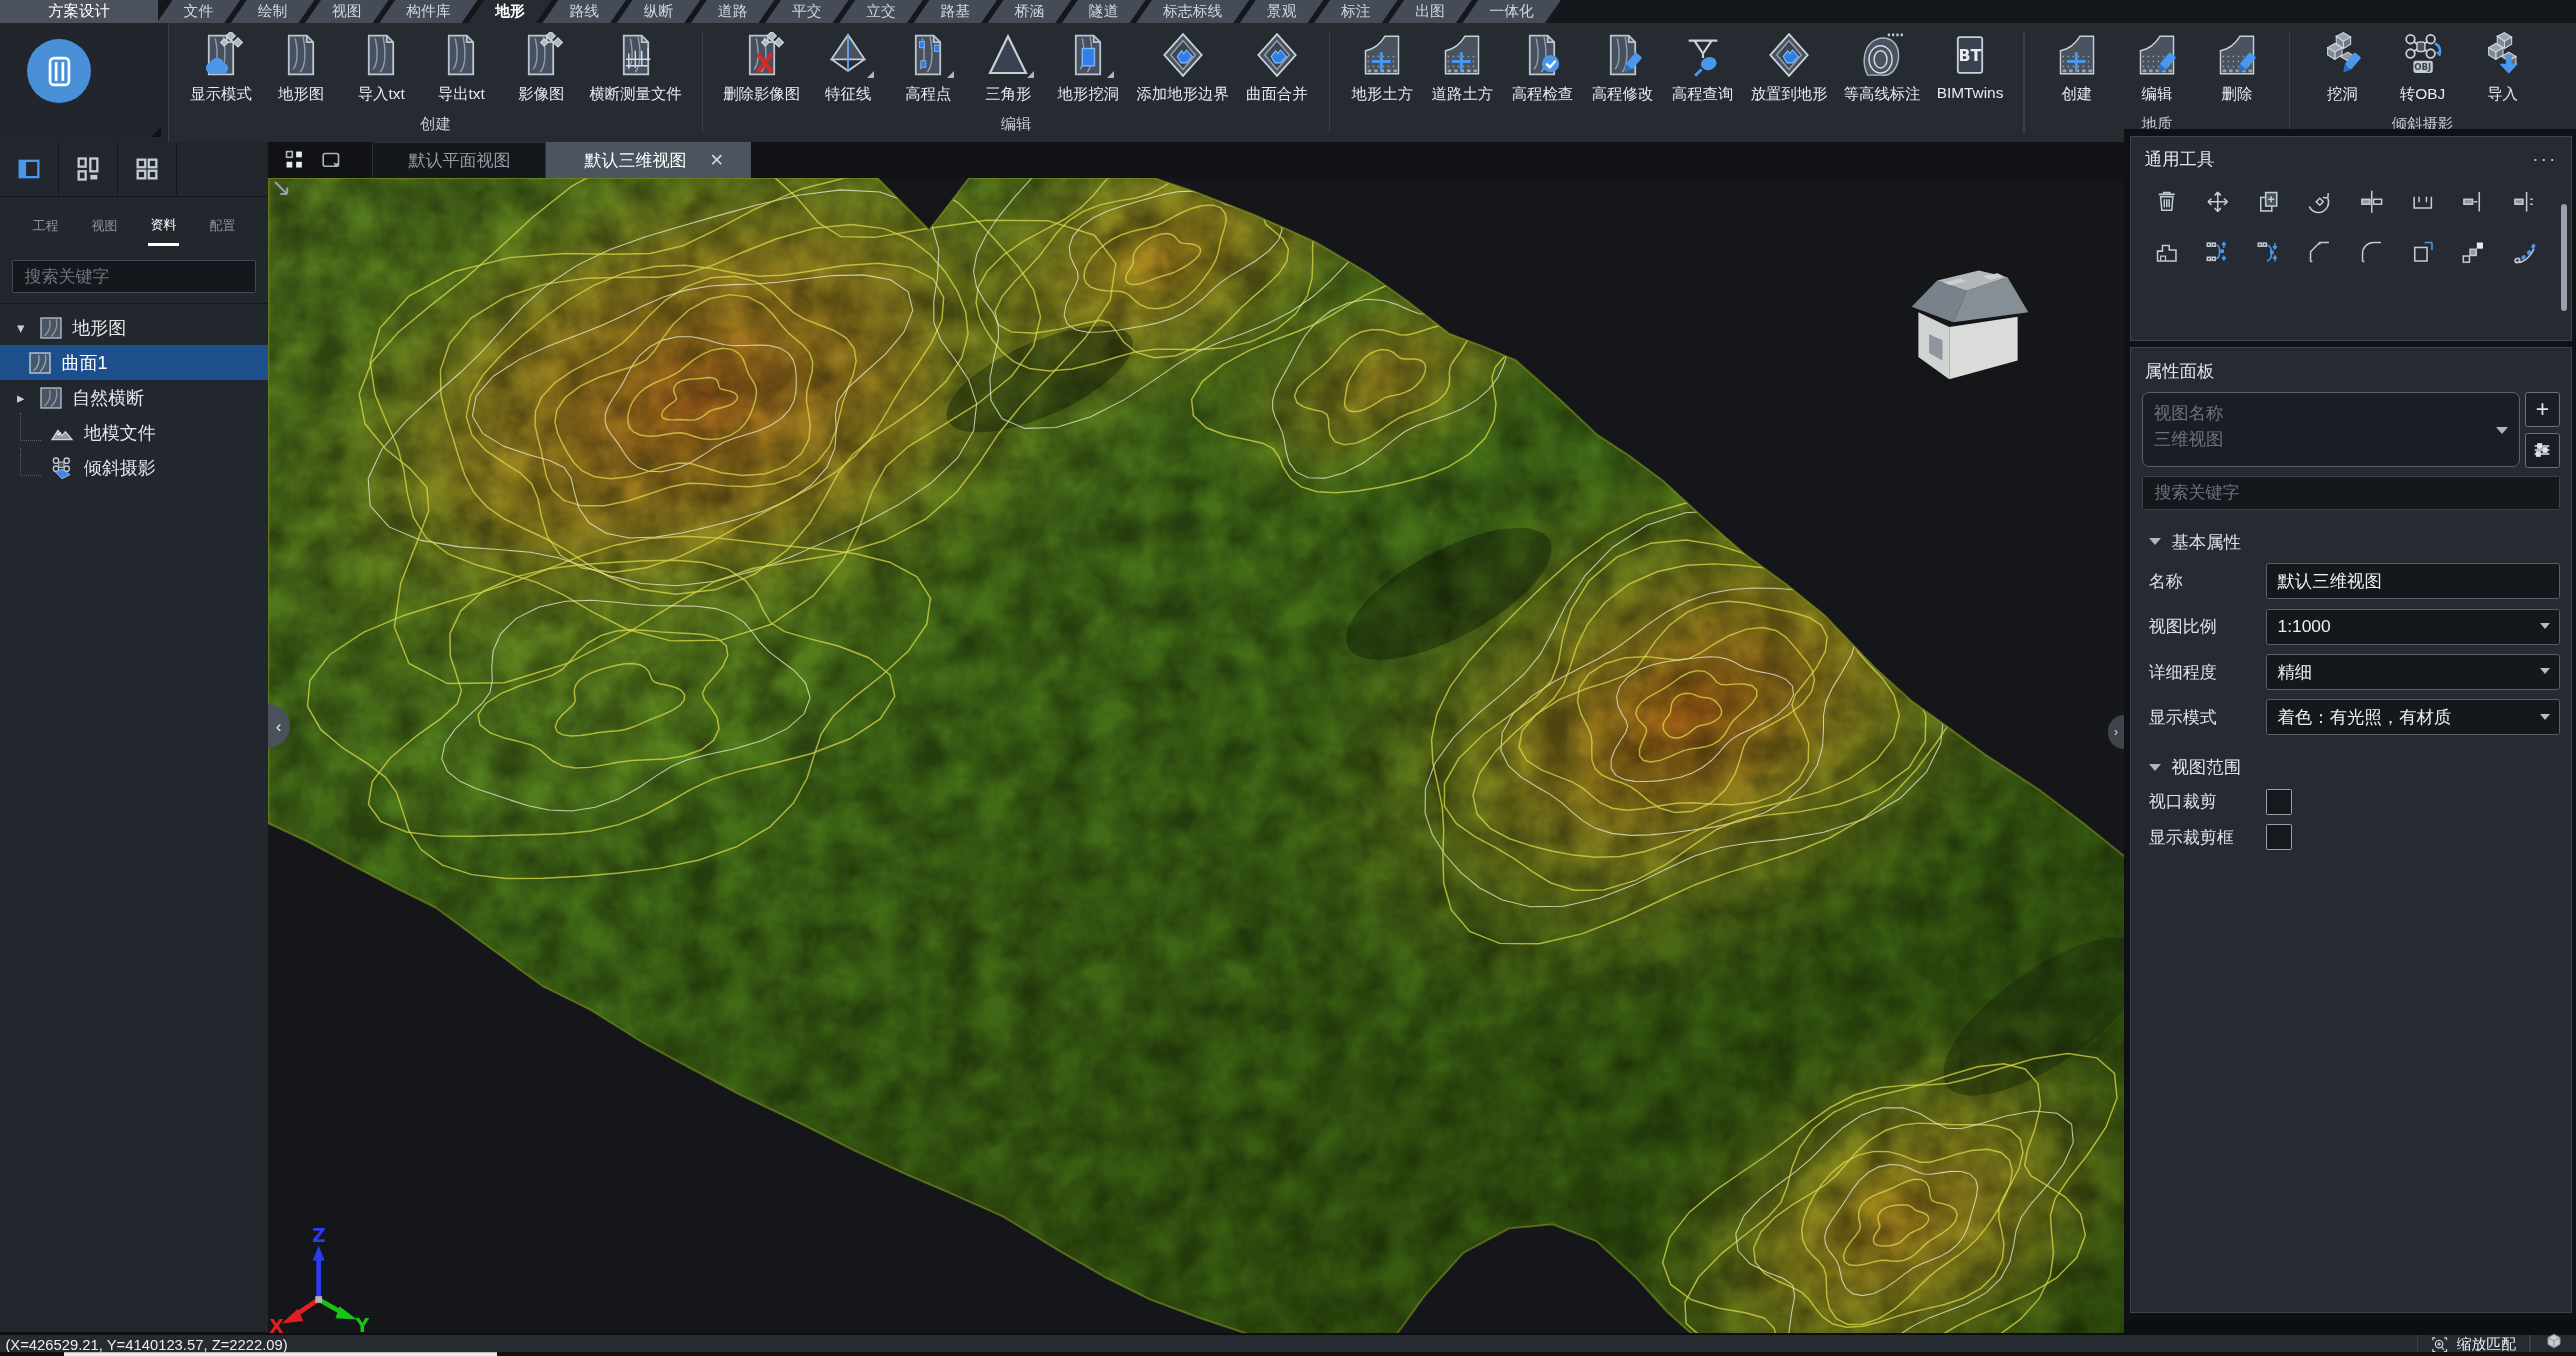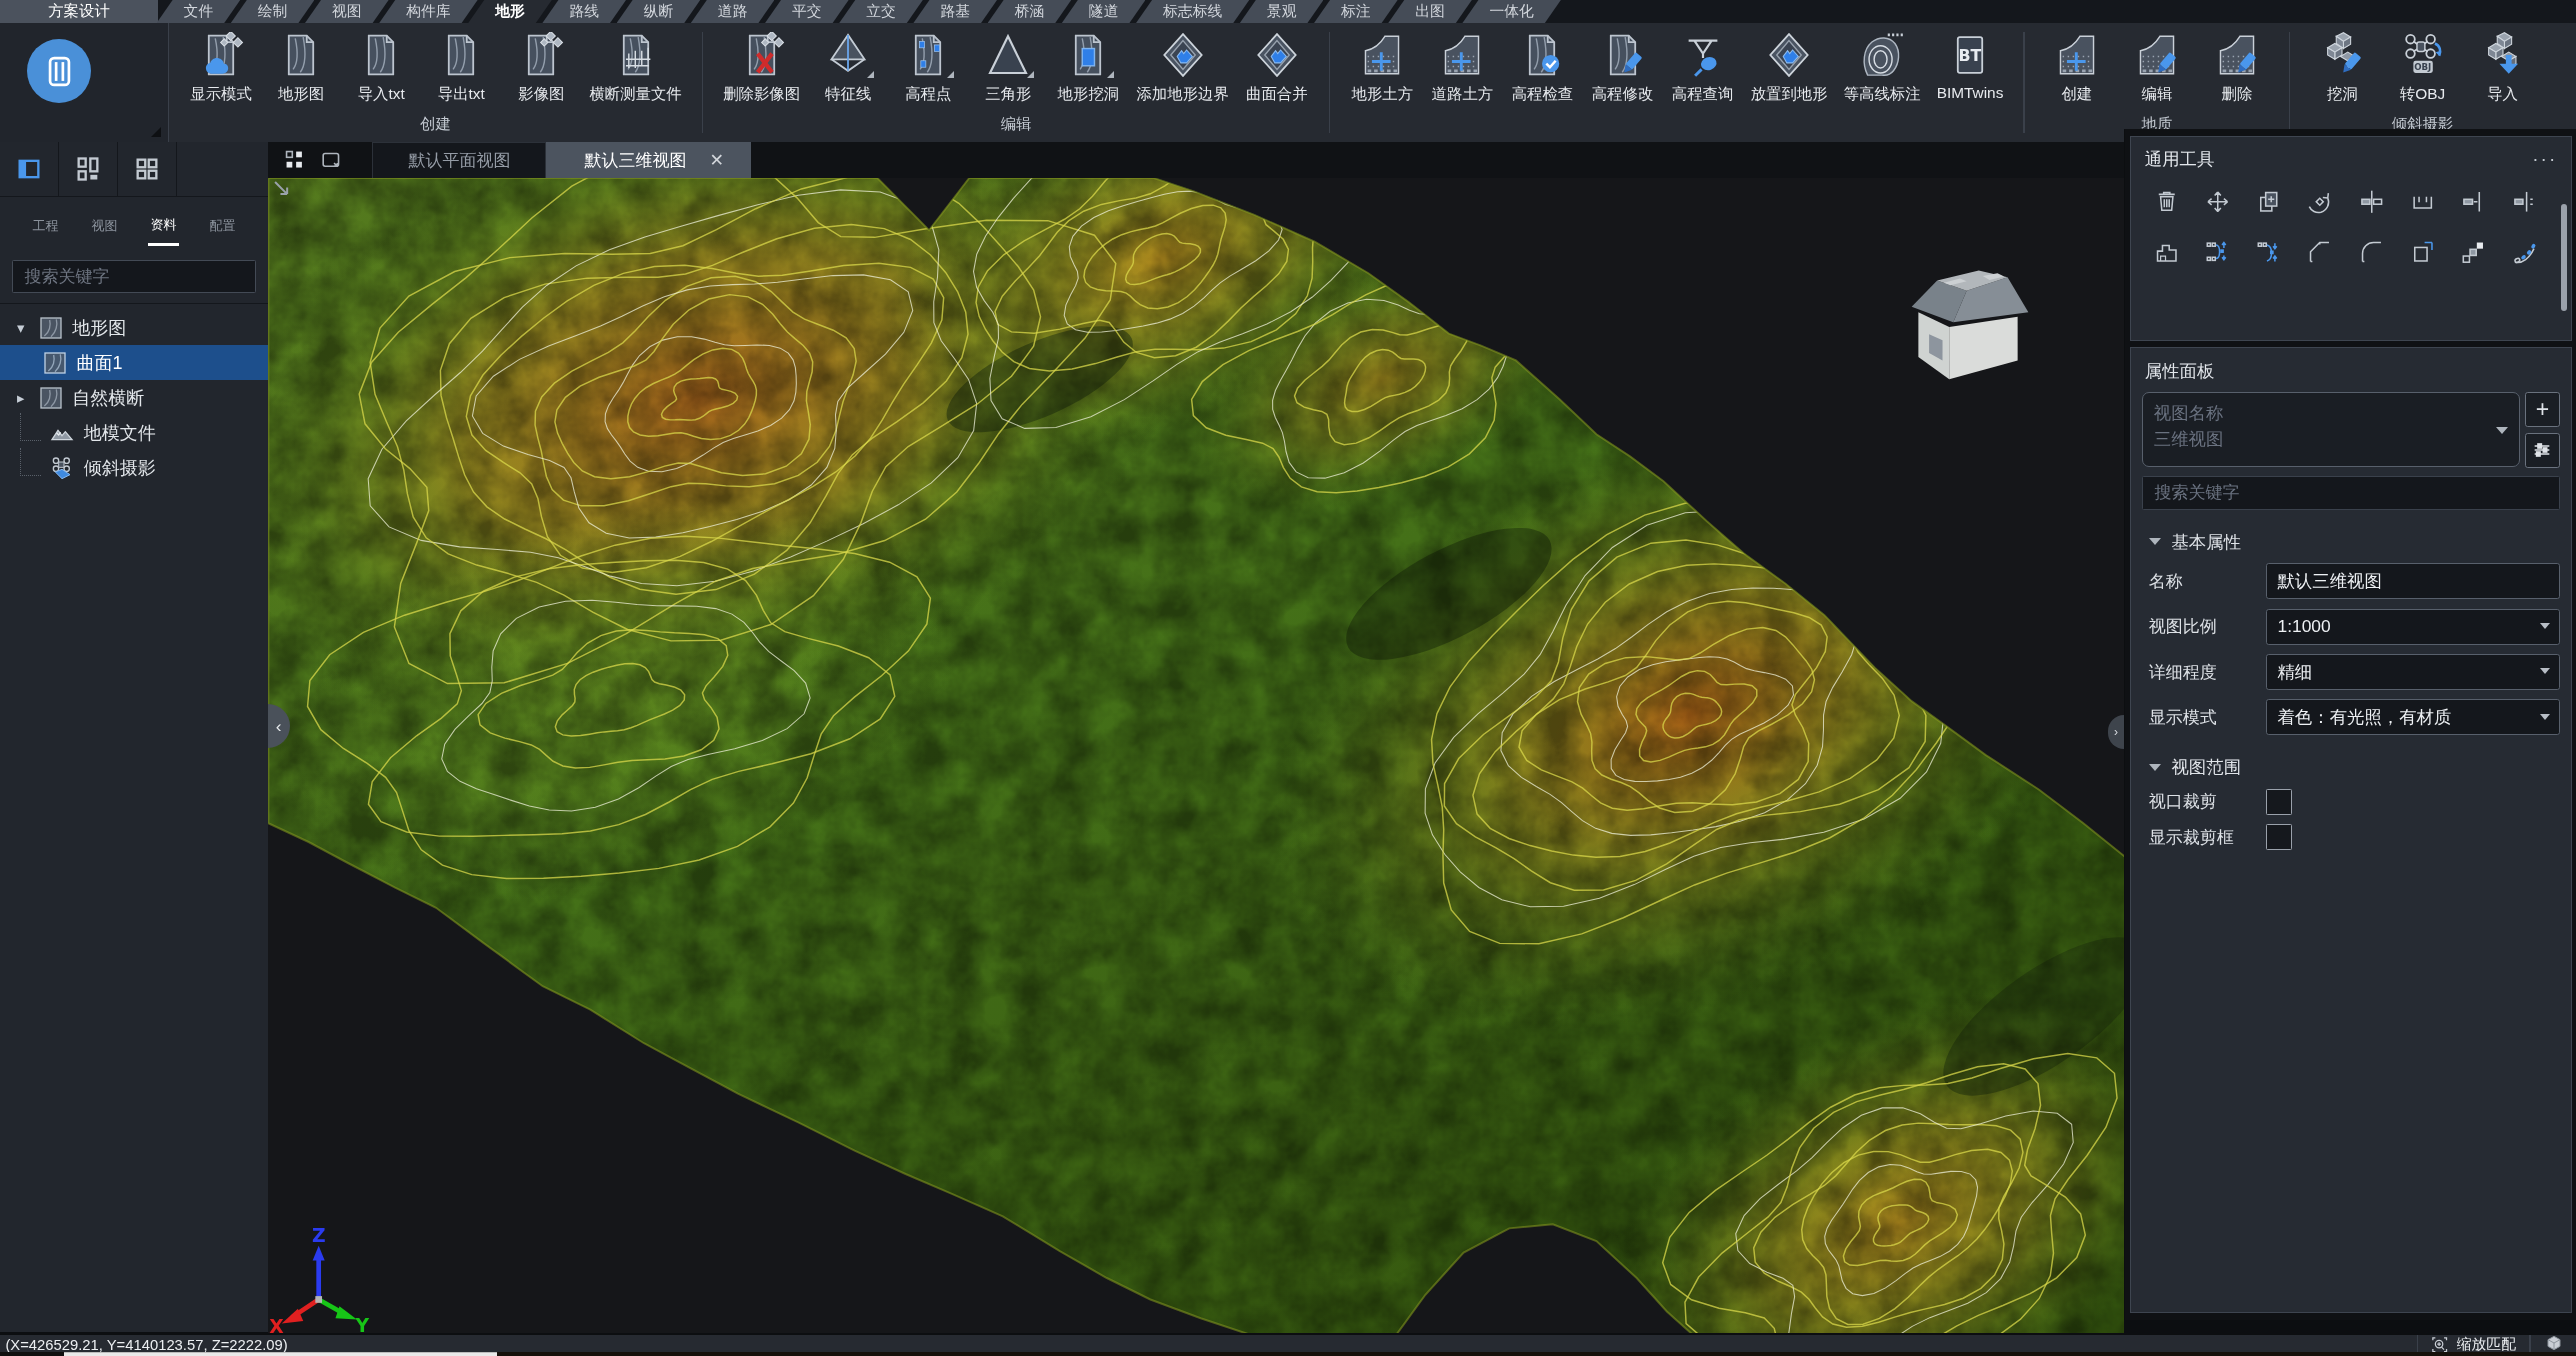--- a/index.html
+++ b/index.html
@@ -103,21 +103,21 @@
   .pctrl{flex:1;height:34px;background:#14171c;border:1.3px solid #58606c;border-radius:2.7px;
          display:flex;align-items:center;padding:0 10.7px;font-size:17.4px;color:#eef1f4;position:relative;}
   .pctrl .dchev{position:absolute;right:9.4px;top:13.4px;width:0;height:0;
                 border-left:5.4px solid transparent;border-right:5.4px solid transparent;border-top:6.7px solid #b7bdc5;}
   .pcheck{width:24px;height:24px;background:#15181d;border:1.3px solid #9aa1ab;border-radius:1.3px;}
 
   
   #statusbar{left:0;top:1334px;width:2576px;height:19px;background:#262a31;display:flex;align-items:center;
              font-size:14.8px;color:#eceff2;border-top:0.7px solid #0c0e10;}
   #coords{margin-left:5.4px;}
-  #status-right{margin-left:auto;display:flex;align-items:center;height:100%;}
+  #status-right{margin-left:auto;display:flex;align-items:flex-end;height:100%;}
   .ssep{width:1.3px;height:100%;background:#3a404a;margin:0 13.4px;}
   #zoomfit{display:flex;align-items:center;gap:8px;}
   #zoomfit svg{width:17.4px;height:17.4px;}
   #cubebtn svg{width:20px;height:20px;margin-right:12px;}
   #sliver{left:0;top:1352px;width:2576px;height:4px;background:#16110b;}
   #sliver .lt{position:absolute;left:64px;top:0;width:433px;height:4px;background:#e9e9e9;border-top:0.7px solid #bcbcbc;}
   #sliver .dk{position:absolute;left:0;top:0;width:64px;height:4px;background:#101010;}
 </style>
 </head>
 <body>
@@ -533,21 +533,21 @@
 
   <div id="tree">
     <div class="trow">
       <span class="tchev">▾</span>
       <svg class="tico" viewBox="0 0 36 36">
         <rect x="3" y="3" width="30" height="30" fill="#4a5462" stroke="#b8c0ca" stroke-width="2"></rect>
         <path d="M8 30c8-6 10-16 8-24M18 31c8-7 10-18 8-26" fill="none" stroke="#8d97a4" stroke-width="2"></path>
       </svg>
       <span>地形图</span>
     </div>
-    <div class="trow sel" style="padding-left:43px">
+    <div class="trow sel" style="padding-left:28px">
       <svg class="tico" viewBox="0 0 36 36">
         <rect x="3" y="3" width="30" height="30" fill="#46586e" stroke="#bcd0e4" stroke-width="2"></rect>
         <path d="M8 30c8-6 10-16 8-24M18 31c8-7 10-18 8-26" fill="none" stroke="#93a6ba" stroke-width="2"></path>
       </svg>
       <span>曲面1</span>
     </div>
     <div class="trow">
       <span class="tchev">▸</span>
       <svg class="tico" viewBox="0 0 36 36">
         <rect x="3" y="3" width="30" height="30" fill="#4a5462" stroke="#b8c0ca" stroke-width="2"></rect>

